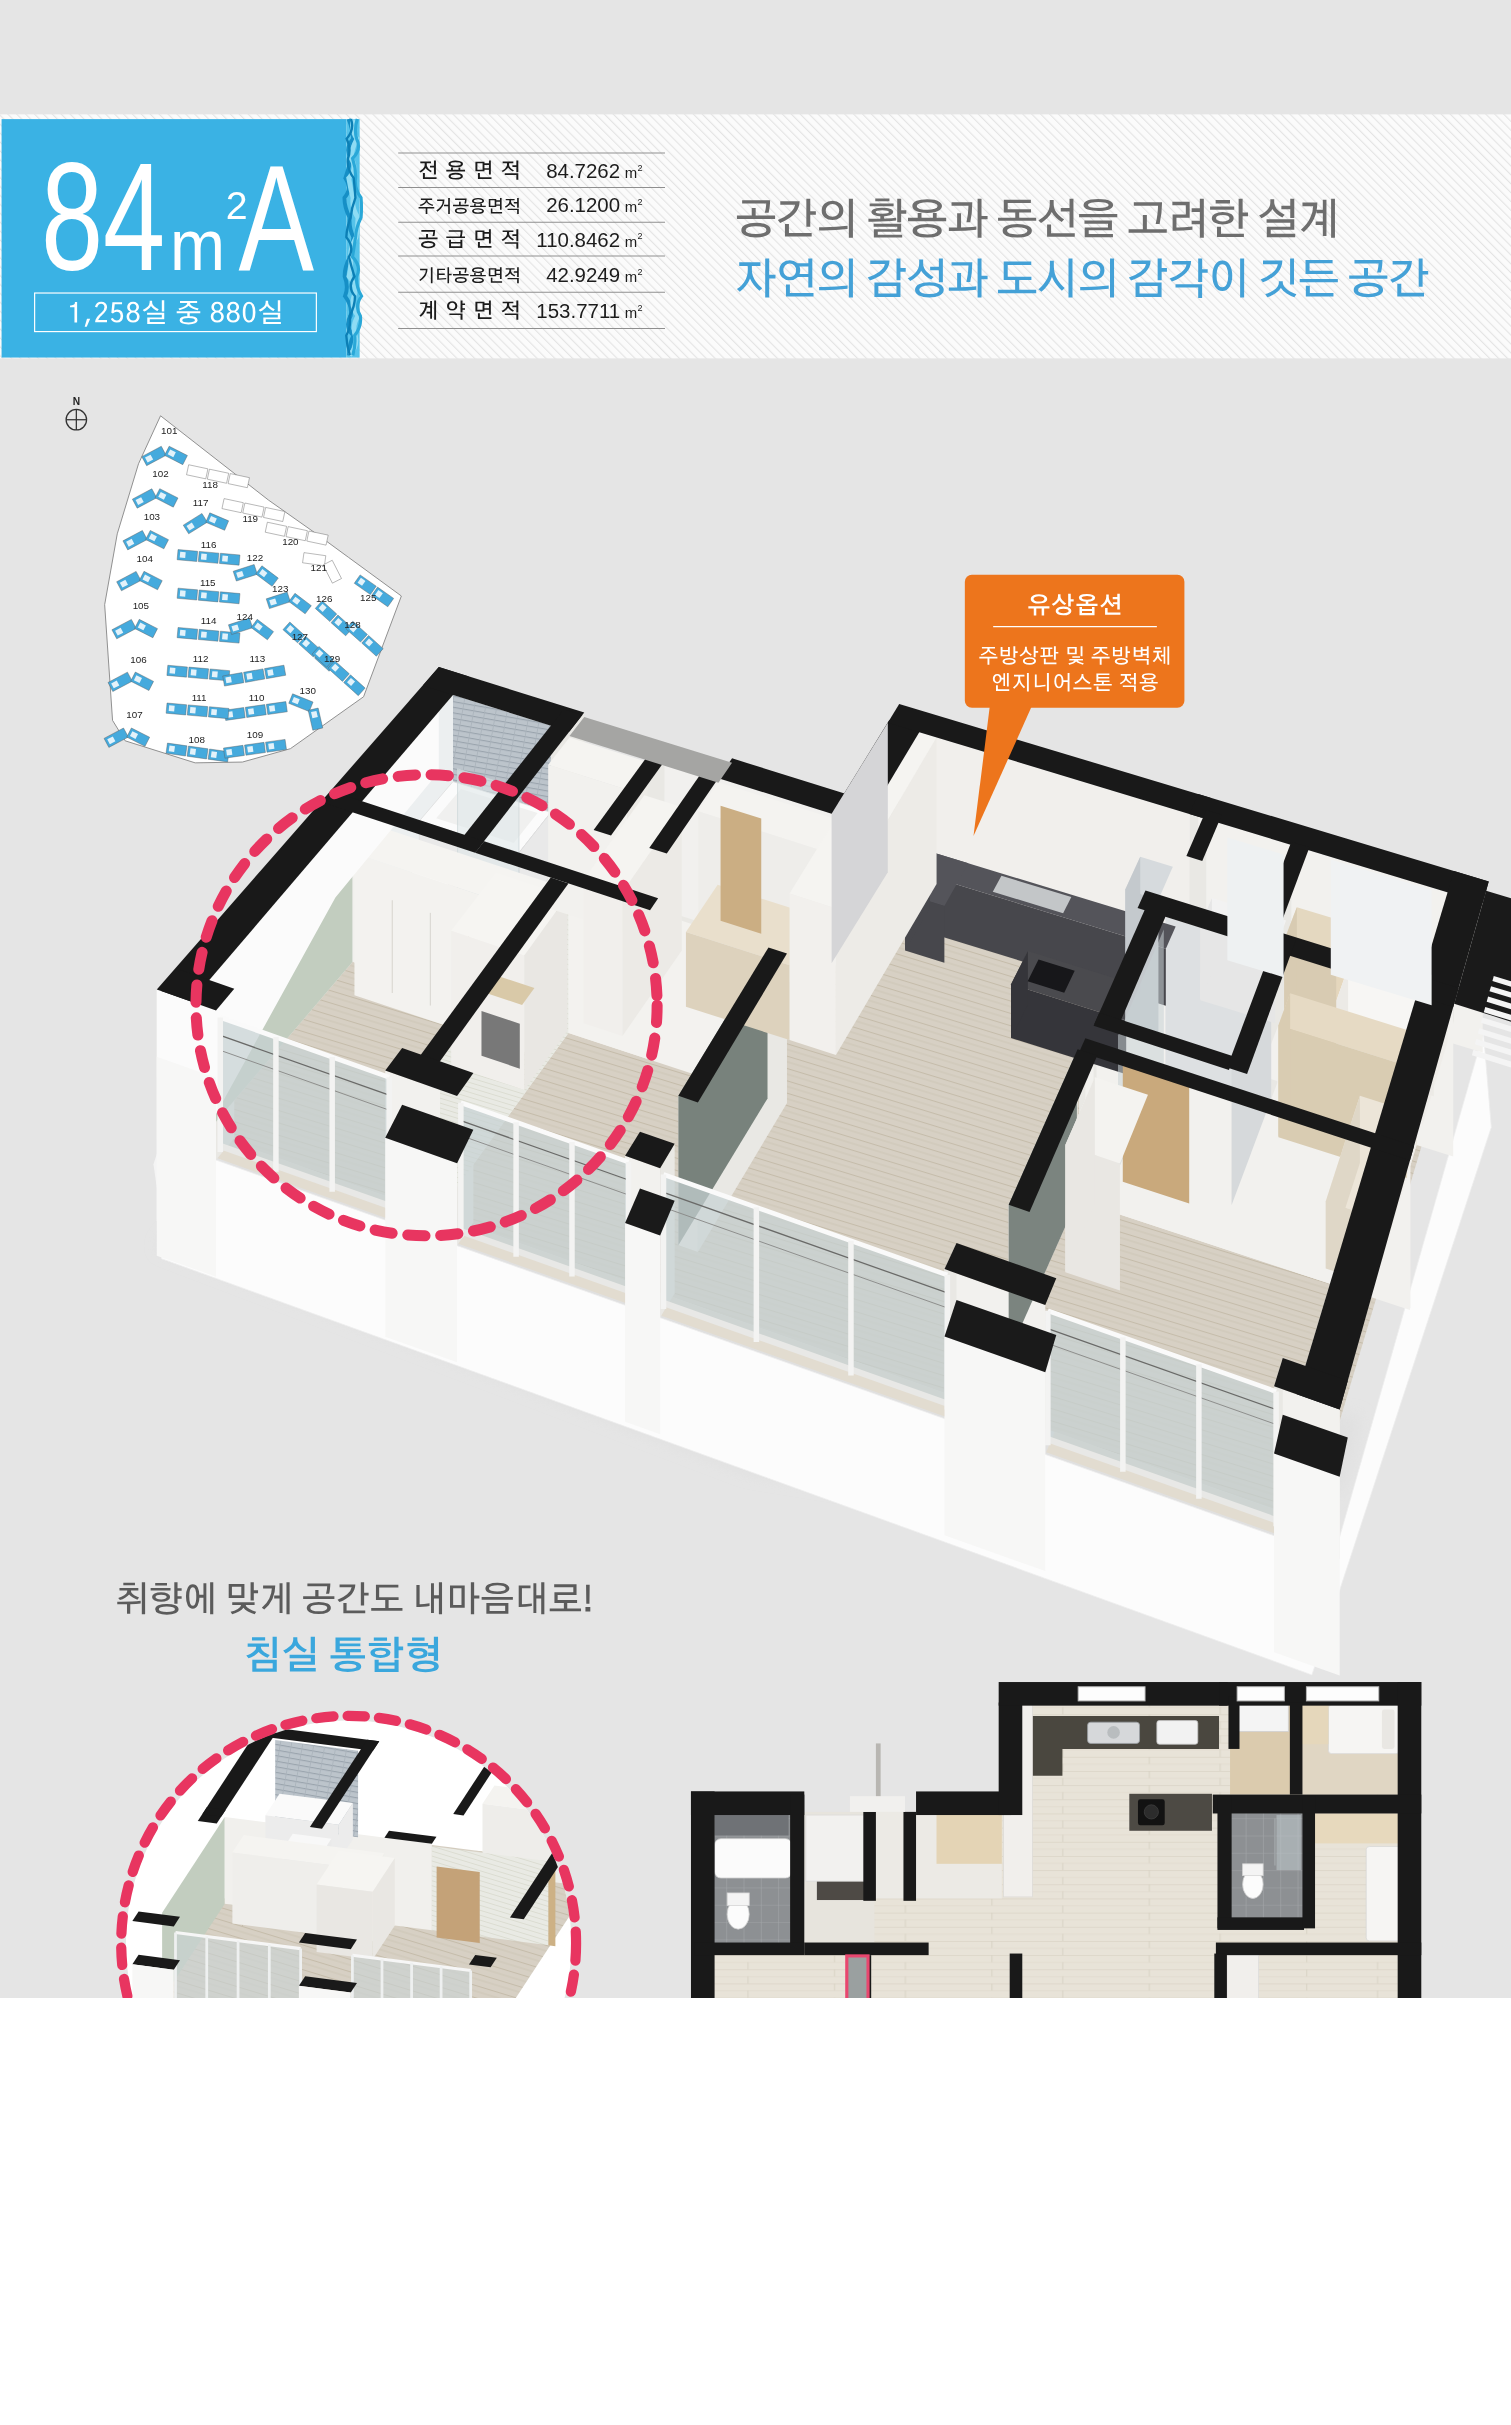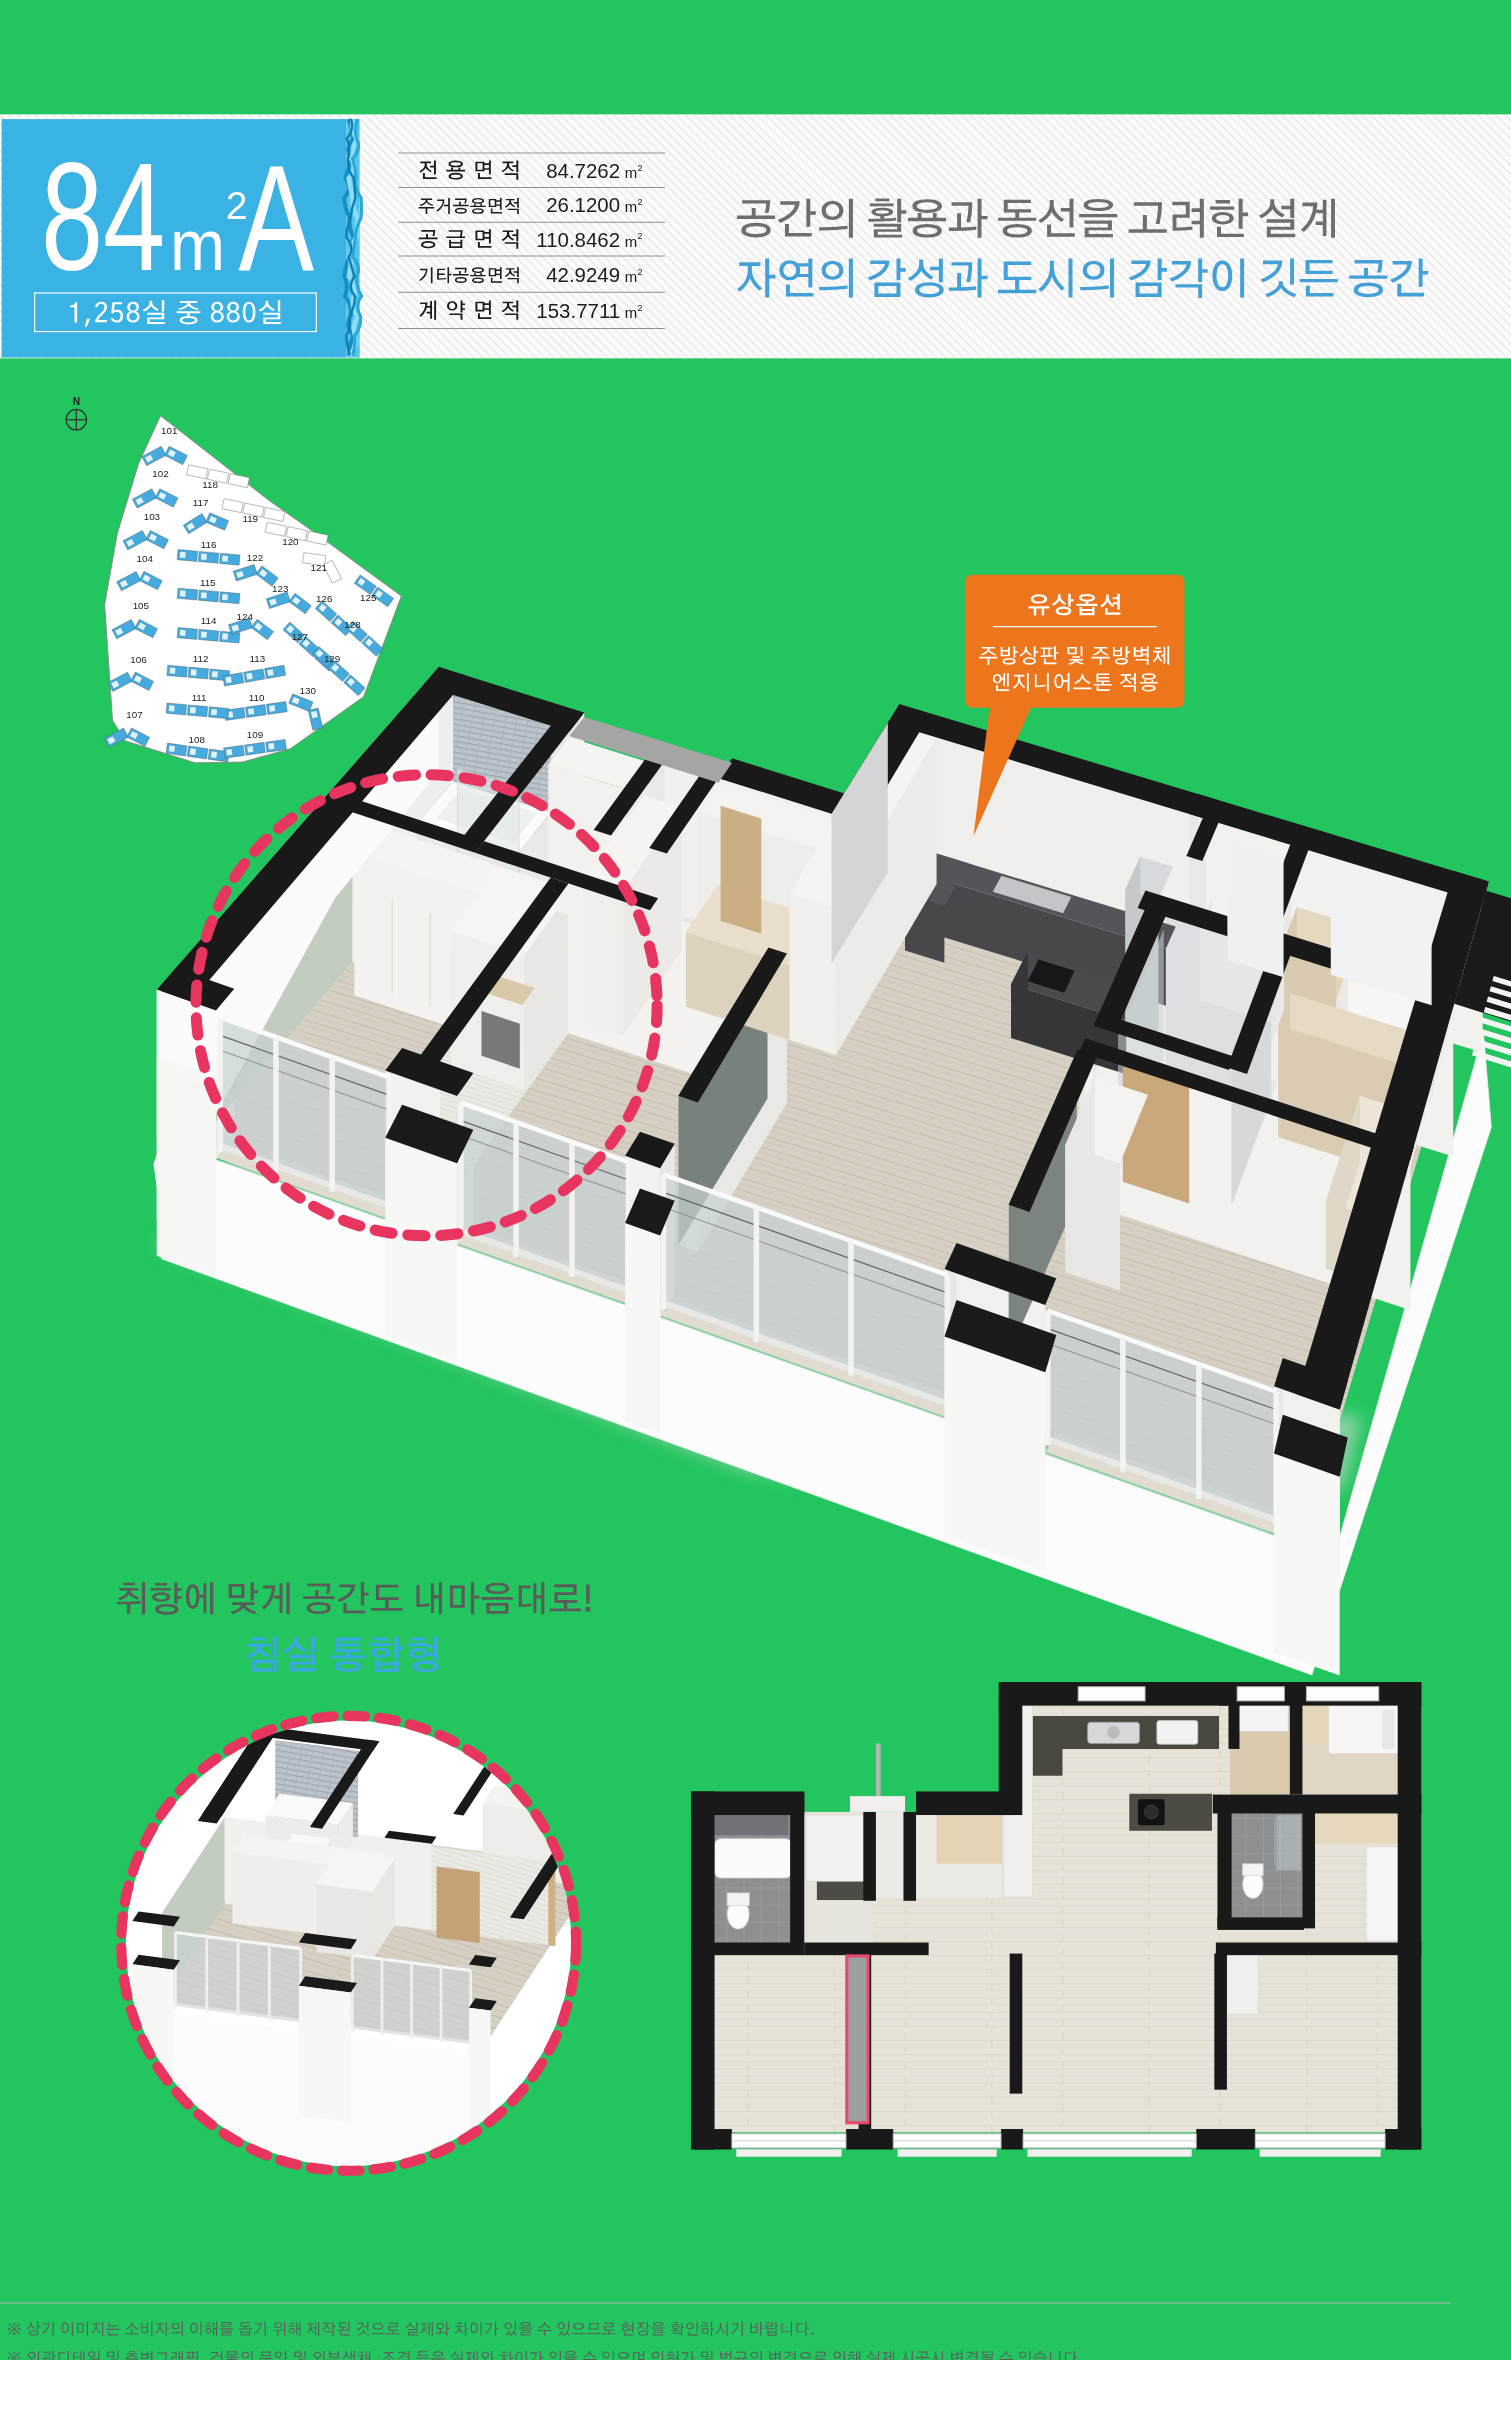--- a/index.html
+++ b/index.html
@@ -1,14 +1,14 @@
 <!DOCTYPE html>
 <html style="font-size:12.6px"><head><meta charset="utf-8"><style>
 html,body{margin:0;padding:0;background:#fff}
-#page{position:relative;width:1511px;height:2360px;background:#22c55e;overflow:hidden;
+#page{position:relative;width:1511px;height:1998px;background:#e5e5e5;overflow:hidden;
 font-family:"Liberation Sans",sans-serif;}
 svg{position:absolute;left:0;top:0}
 </style></head><body>
 <div id="page">
 <svg width="1511" height="2426" viewBox="0 0 1920 3082">
 <defs>
 <pattern id="stripes" width="8" height="8" patternUnits="userSpaceOnUse" patternTransform="rotate(-45)">
   <rect width="8" height="8" fill="#fbfbfb"></rect>
           <rect width="1.4" height="8" fill="#e4e4e4"></rect>
 </pattern>

